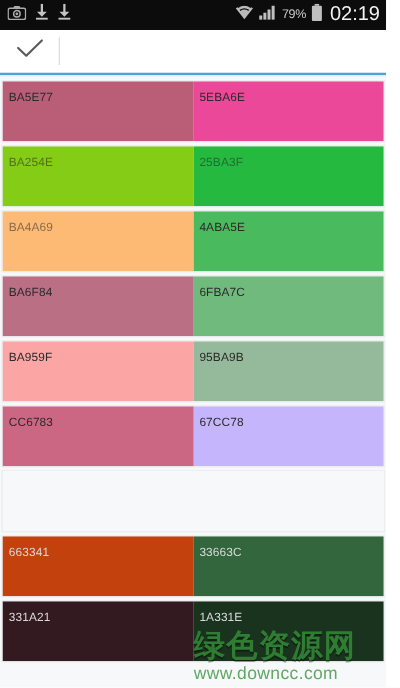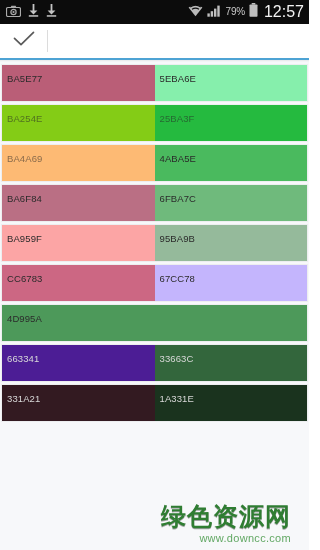--- a/index.html
+++ b/index.html
@@ -107,21 +107,21 @@
   .palette {
     position: relative;
     padding: 3px 2px 0 2px;
     box-sizing: border-box;
     background: #f7f8fa;
     height: 488px;
     overflow: hidden;
   }
   .swatch-row {
     display: flex;
-    height: 36px;
+    height: 48px;
     margin-bottom: 4px;
     overflow: hidden;
     box-shadow: 0 0 0 1px rgba(0,0,0,0.04);
   }
   .swatch {
     flex: 1 1 50%;
     position: relative;
     padding: 3px 0 0 5px;
     box-sizing: border-box;
   }
@@ -132,39 +132,39 @@
     font-family: "Liberation Sans", sans-serif;
     display: inline-block;
   }
   .label-dark  { color: #2b2b2b; }
   .label-light { color: #d8d8d8; }
   .label-dim   { color: rgba(40,40,40,0.55); }
 
   
   .watermark {
     position: absolute;
-    right: 18px;
+    right: 6px;
     bottom: 4px;
     width: 148px;
-    text-align: right;
+    text-align: left;
     pointer-events: none;
     user-select: none;
   }
   .wm-cn {
     font-family: "DejaVu Sans", sans-serif;
     font-size: 25px;
     font-weight: bold;
     line-height: 27px;
     color: #2f7d32;
     letter-spacing: 1px;
     text-shadow: 0 1px 0 rgba(0,0,0,0.35);
   }
   .wm-url {
     font-family: "Liberation Sans", sans-serif;
-    font-size: 11px;
+    font-size: 14px;
     line-height: 16px;
     color: #62a864;
     letter-spacing: 0.3px;
   }
 </style>
 </head>
 <body>
 
 <div id="app">
 
@@ -212,21 +212,21 @@
           <rect x="10.3" y="0.6" width="2.4" height="11.1" fill="#cfcfcf"></rect>
         </svg>
       </span>
       <span class="sb-battery-text">79%</span>
       <span class="sb-icon">
         <svg width="9" height="14" viewBox="0 0 9 14">
           <rect x="2.7" y="0" width="3.6" height="1.6" fill="#cfcfcf"></rect>
           <rect x="0.5" y="1.5" width="8" height="12.2" rx="0.8" fill="#cfcfcf"></rect>
         </svg>
       </span>
-      <span class="sb-clock">12:57</span>
+      <span class="sb-clock">02:19</span>
     </div>
   </div>
 
   <div class="toolbar">
     <div class="toolbar-check">
       <span>
         <svg width="24" height="18" viewBox="0 0 24 18">
           <path d="M2.5 8.4 L9.0 14.6 L21.5 2.4" fill="none" stroke="#5a5a5a" stroke-width="1.7" stroke-linecap="round" stroke-linejoin="round"></path>
         </svg>
       </span>
@@ -236,21 +236,21 @@
   </div>
   <div class="accent-bar" style="background: rgb(77, 163, 212);"></div>
   <div class="accent-shadow"></div>
 
   <div class="palette">
 
     <div class="swatch-row">
       <div class="swatch" style="background:#BA5E77">
         <span class="swatch-label label-dark">BA5E77</span>
       </div>
-      <div class="swatch" style="background:#86efac">
+      <div class="swatch" style="background:#ec4899">
         <span class="swatch-label label-dark">5EBA6E</span>
       </div>
     </div>
 
     <div class="swatch-row">
       <div class="swatch" style="background:#84cc16">
         <span class="swatch-label label-dim">BA254E</span>
       </div>
       <div class="swatch" style="background:#25BA3F">
         <span class="swatch-label label-dim">25BA3F</span>
@@ -287,27 +287,24 @@
     <div class="swatch-row">
       <div class="swatch" style="background:#CC6783">
         <span class="swatch-label label-dark">CC6783</span>
       </div>
       <div class="swatch" style="background:#c4b5fd">
         <span class="swatch-label label-dark">67CC78</span>
       </div>
     </div>
 
     <div class="swatch-row">
-      <div class="swatch" style="background:#4D995A">
-        <span class="swatch-label label-dark">4D995A</span>
-      </div>
-    </div>
-
-    <div class="swatch-row">
-      <div class="swatch" style="background:#4c1d95">
+    </div>
+
+    <div class="swatch-row">
+      <div class="swatch" style="background:#c2410c">
         <span class="swatch-label label-light">663341</span>
       </div>
       <div class="swatch" style="background:#33663C">
         <span class="swatch-label label-light">33663C</span>
       </div>
     </div>
 
     <div class="swatch-row">
       <div class="swatch" style="background:#331A21">
         <span class="swatch-label label-light">331A21</span>

